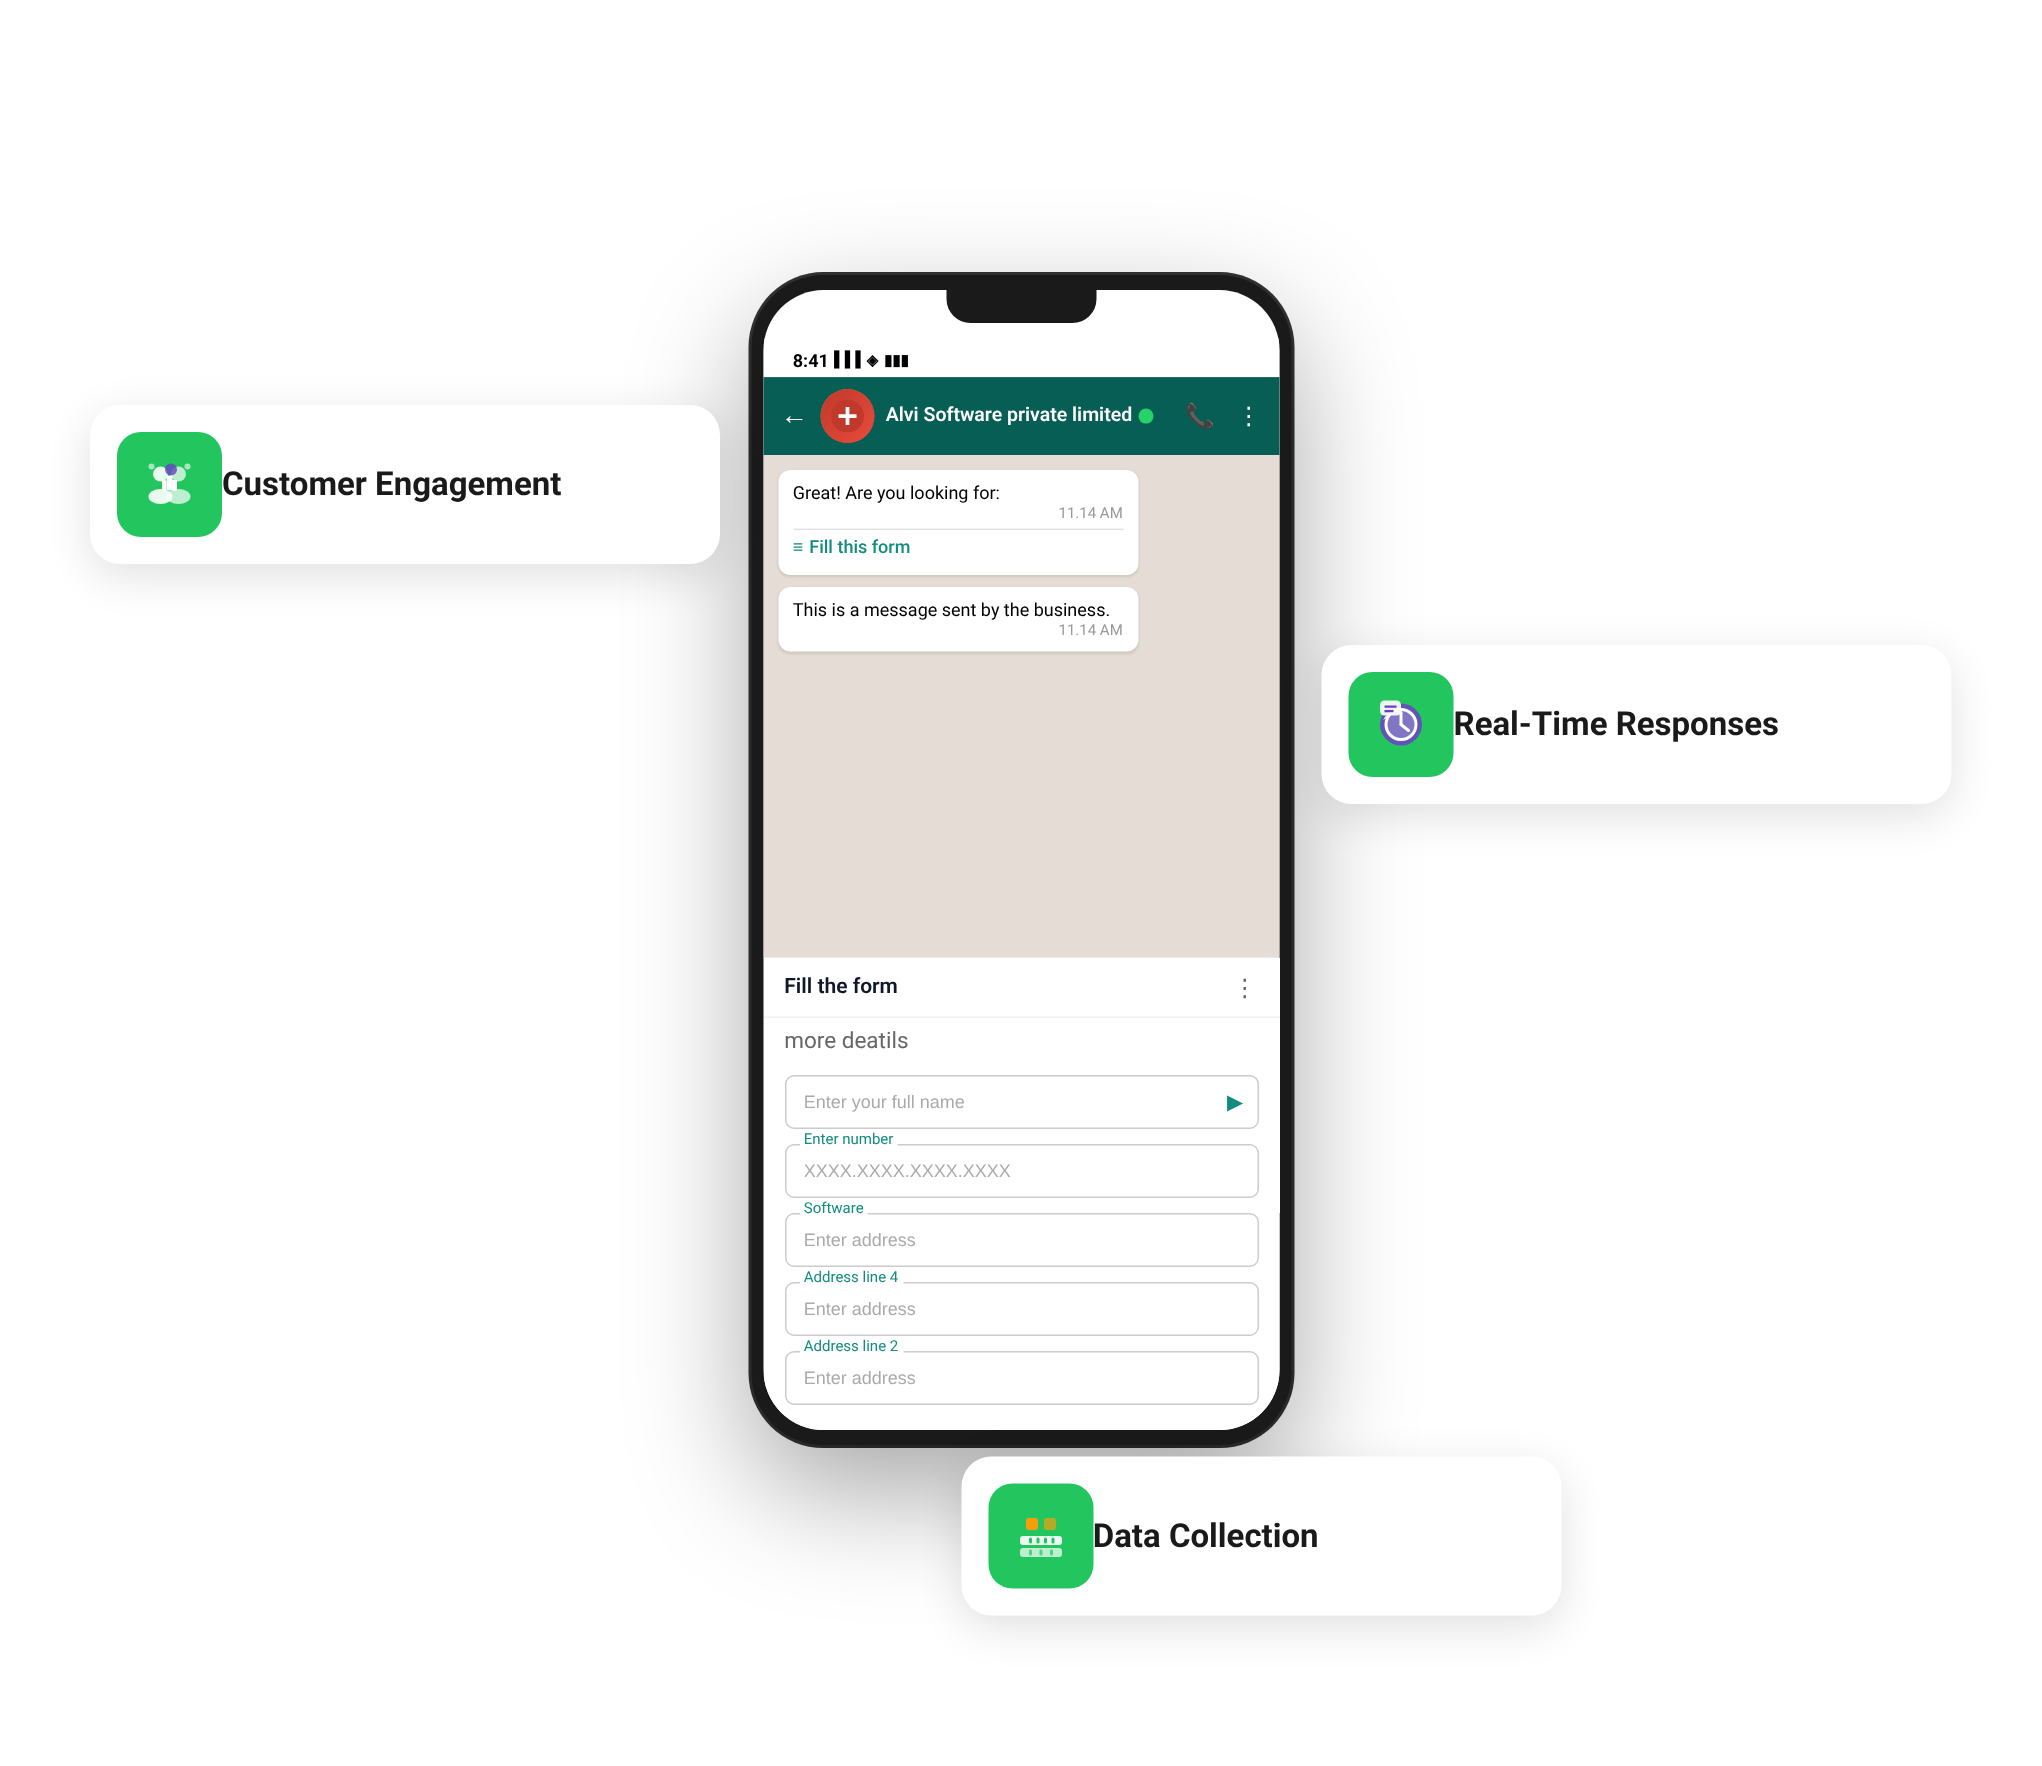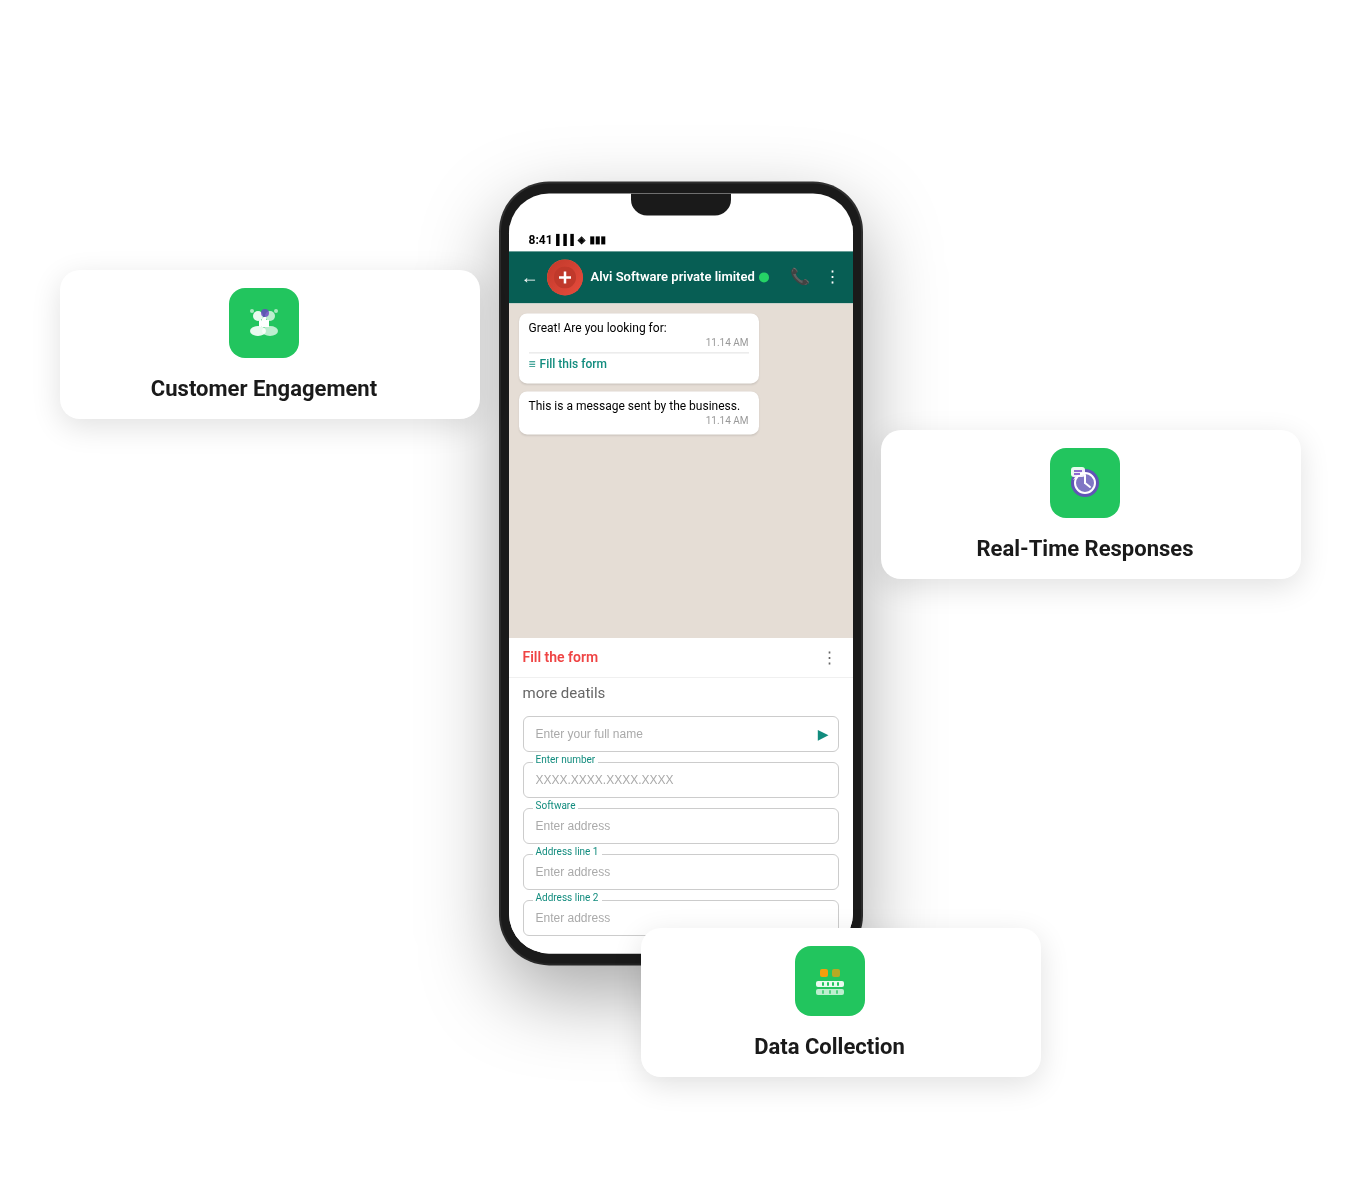--- a/index.html
+++ b/index.html
@@ -140,21 +140,21 @@
       padding: 0;
     }
 
     .form-header {
       display: flex;
       justify-content: space-between;
       align-items: center;
       padding: 10px 14px;
       border-bottom: 1px solid #f0f0f0;
     }
-    .form-title { font-size: 14px; font-weight: 600; color: #ef4444; }
+    .form-title { font-size: 14px; font-weight: 600; color: #0f172a; }
     .form-dots { font-size: 16px; color: #666; letter-spacing: 1px; }
 
     .form-subtitle { padding: 6px 14px; font-size: 15px; color: #666; }
 
     .form-body { padding: 8px 14px; }
 
     .form-input-row {
       position: relative;
       margin-bottom: 10px;
     }
@@ -210,23 +210,21 @@
     }
 
     
     .feature-card {
       position: absolute;
       background: #fff;
       border-radius: 20px;
       box-shadow: 0 8px 30px rgba(0,0,0,0.12);
       display: flex;
       align-items: center;
-      gap: 18px;
       z-index: 20;
-      flex-direction: column;
     }
 
     .feature-card.customer-engagement {
       top: 270px;
       left: 60px;
       padding: 18px 30px 18px 18px;
       width: 420px;
     }
 
     .feature-card.real-time {
@@ -405,21 +403,21 @@
             </div>
 
             
             <div class="form-input-row">
               <span class="form-input-label">Software</span>
               <input type="text" placeholder="Enter address" style="">
             </div>
 
             
             <div class="form-input-row">
-              <span class="form-input-label">Address line 1</span>
+              <span class="form-input-label">Address line 4</span>
               <input type="text" placeholder="Enter address" style="">
             </div>
 
             
             <div class="form-input-row">
               <span class="form-input-label">Address line 2</span>
               <input type="text" placeholder="Enter address" style="">
             </div>
 
             <button class="continue-btn">Continue</button>

